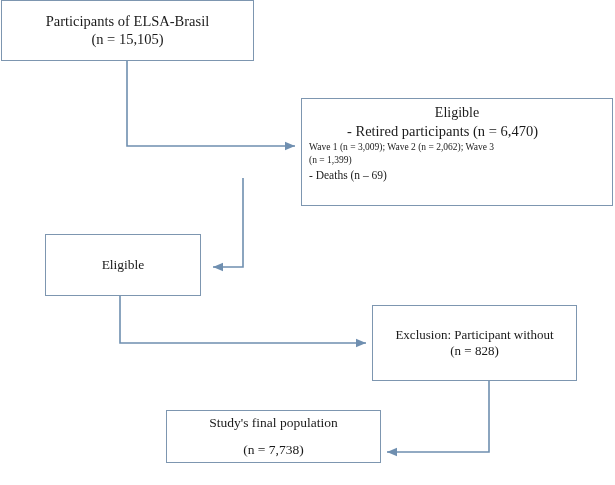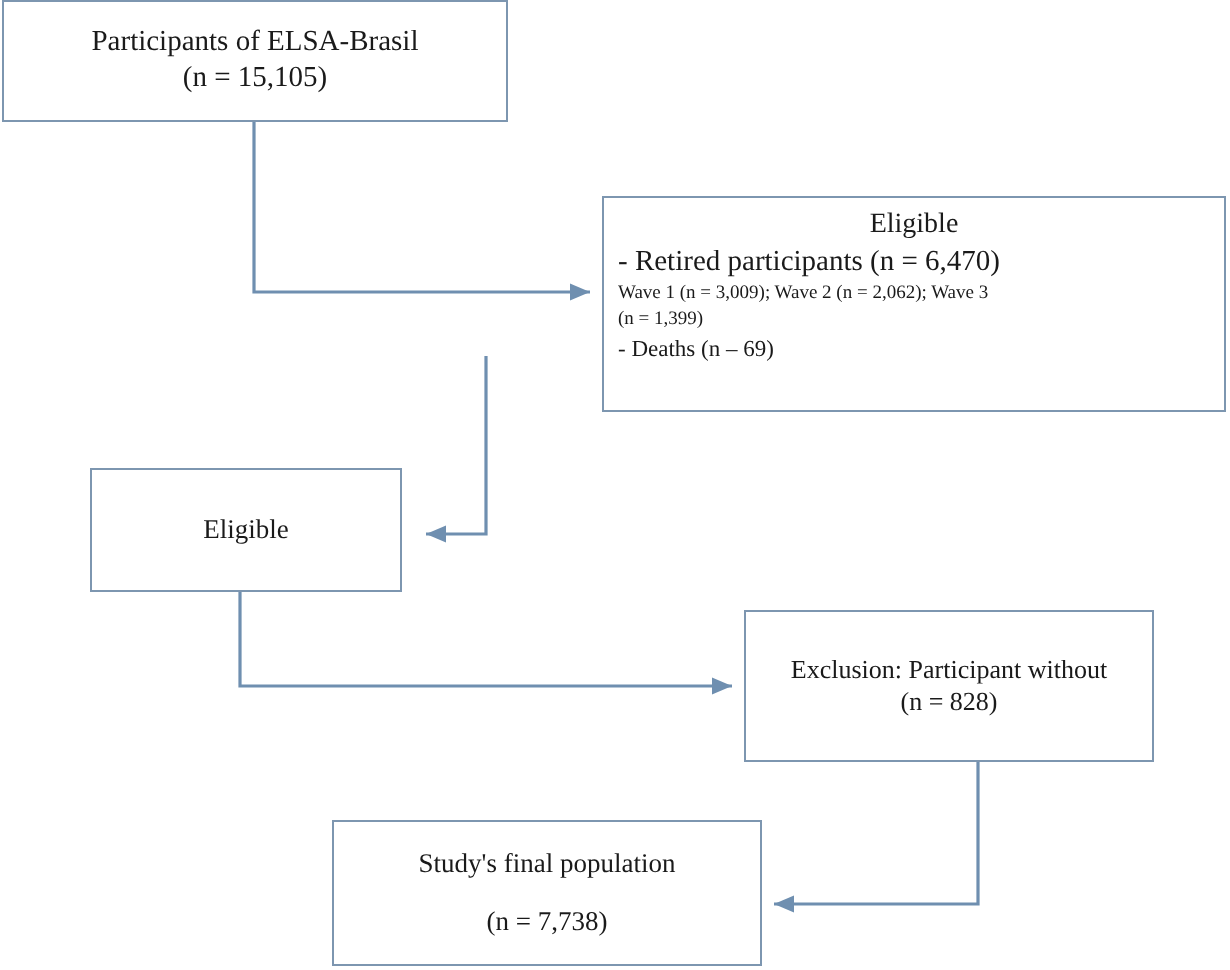--- a/index.html
+++ b/index.html
@@ -47,41 +47,41 @@
   }
   #node-participants .line { font-size: 14.5px; }
 
   
   #node-exclusion-retired {
     left: 301px; top: 98px; width: 312px; height: 108px;
     padding: 5px 7px 4px 7px;
     justify-content: flex-start;
   }
   #node-exclusion-retired .title { font-size: 14px; text-align: center; }
-  #node-exclusion-retired .major { font-size: 14.5px; margin-top: 2px; }
+  #node-exclusion-retired .major { font-size: 14.5px; margin-top: 2px; margin-left: 38px; }
   #node-exclusion-retired .minor { font-size: 9.5px; line-height: 1.35; }
   #node-exclusion-retired .deaths { font-size: 11.5px; margin-top: 2px; }
 
   
   #node-eligible {
     left: 45px; top: 234px; width: 156px; height: 62px;
     padding: 4px 6px;
   }
   #node-eligible .line { font-size: 13.5px; }
 
   
   #node-exclusion-covariables {
     left: 372px; top: 305px; width: 205px; height: 76px;
     padding: 4px 6px;
   }
   #node-exclusion-covariables .line { font-size: 13px; }
 
   
   #node-final-population {
-    left: 166px; top: 410px; width: 215px; height: 73px;
+    left: 166px; top: 410px; width: 215px; height: 53px;
     padding: 4px 6px;
   }
   #node-final-population .line { font-size: 13.5px; }
   #node-final-population .gap { height: 12px; }
 </style>
 </head>
 <body>
 
 <div id="flowchart">
 

